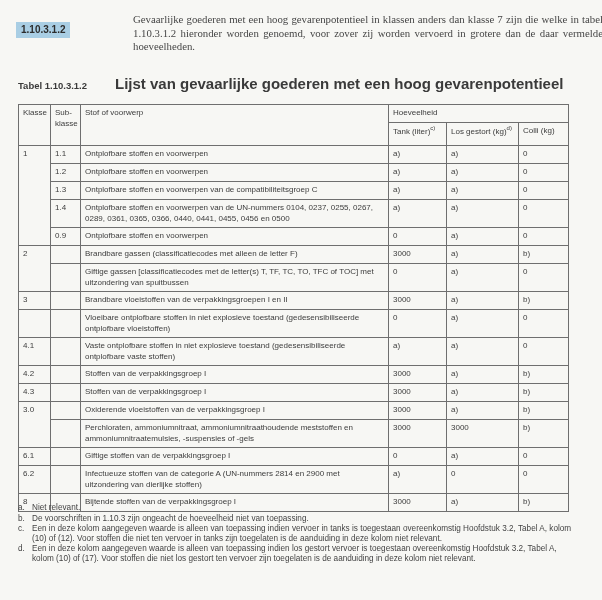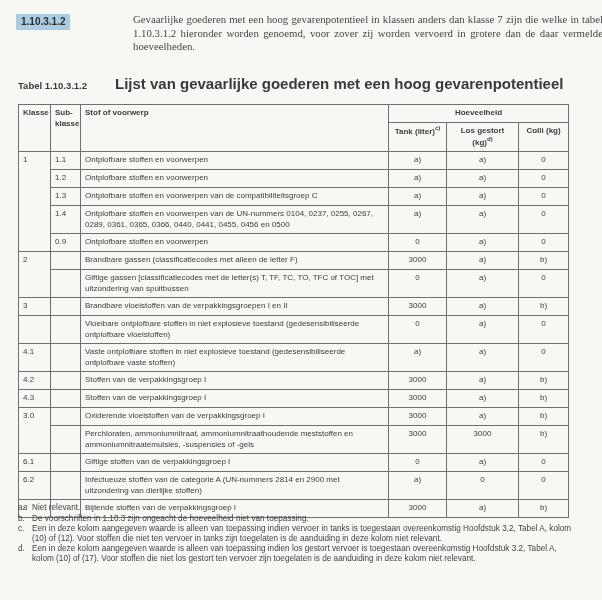--- a/index.html
+++ b/index.html
@@ -41,38 +41,38 @@
   col.c-tank   { width:58px; }
   col.c-los    { width:72px; }
   col.c-colli  { width:50px; }
   .main th, .main td {
     border:1px solid #6f6f6f;
     padding:2px 4px 3px 4px;
     vertical-align:top; text-align:left;
     line-height:11px; color:#3c3c3c;
     overflow:hidden;
   }
-  .main thead th { font-weight:700;margin-left:12px; }
+  .main thead th { font-weight:400;margin-left:12px; }
   .main thead tr.h1 th { height:12px; }
   .main thead tr.h2 th { height:17px; }
-  .main th.center, .main td.num { text-align:center; }
+  .main th.center, .main td.num { }
   .main td { height:12px; }
   sup.note { font-size:6px; line-height:1; vertical-align:super; }
   .footnotes {
     position:absolute; left:18px; top:503px; width:560px;
     font-size:8.2px; line-height:9.6px; color:#444;
   }
   .fn { display:flex; margin-bottom:1px; }
   .fn .fn-label { width:14px; flex:0 0 14px; }
   .fn .fn-text  { flex:1; }
 </style>
 </head>
 <body>
 
-<div class="secnum" style="background: rgb(169, 206, 228);">
+<div class="secnum" style="background: rgb(169, 206, 228); margin-top: 8px;">
   <span>1.10.3.1.2</span>
 </div>
 
 <div class="para">Gevaarlijke goederen met een hoog gevarenpotentieel in klassen anders dan klasse 7 zijn die welke in tabel 1.10.3.1.2 hieronder worden genoemd, voor zover zij worden vervoerd in grotere dan de daar vermelde hoeveelheden.</div>
 
 <div class="tbl-caption-label">Tabel 1.10.3.1.2</div>
 <div class="tbl-caption-title">Lijst van gevaarlijke goederen met een hoog gevarenpotentieel</div>
 
 <table class="main">
   <colgroup>

